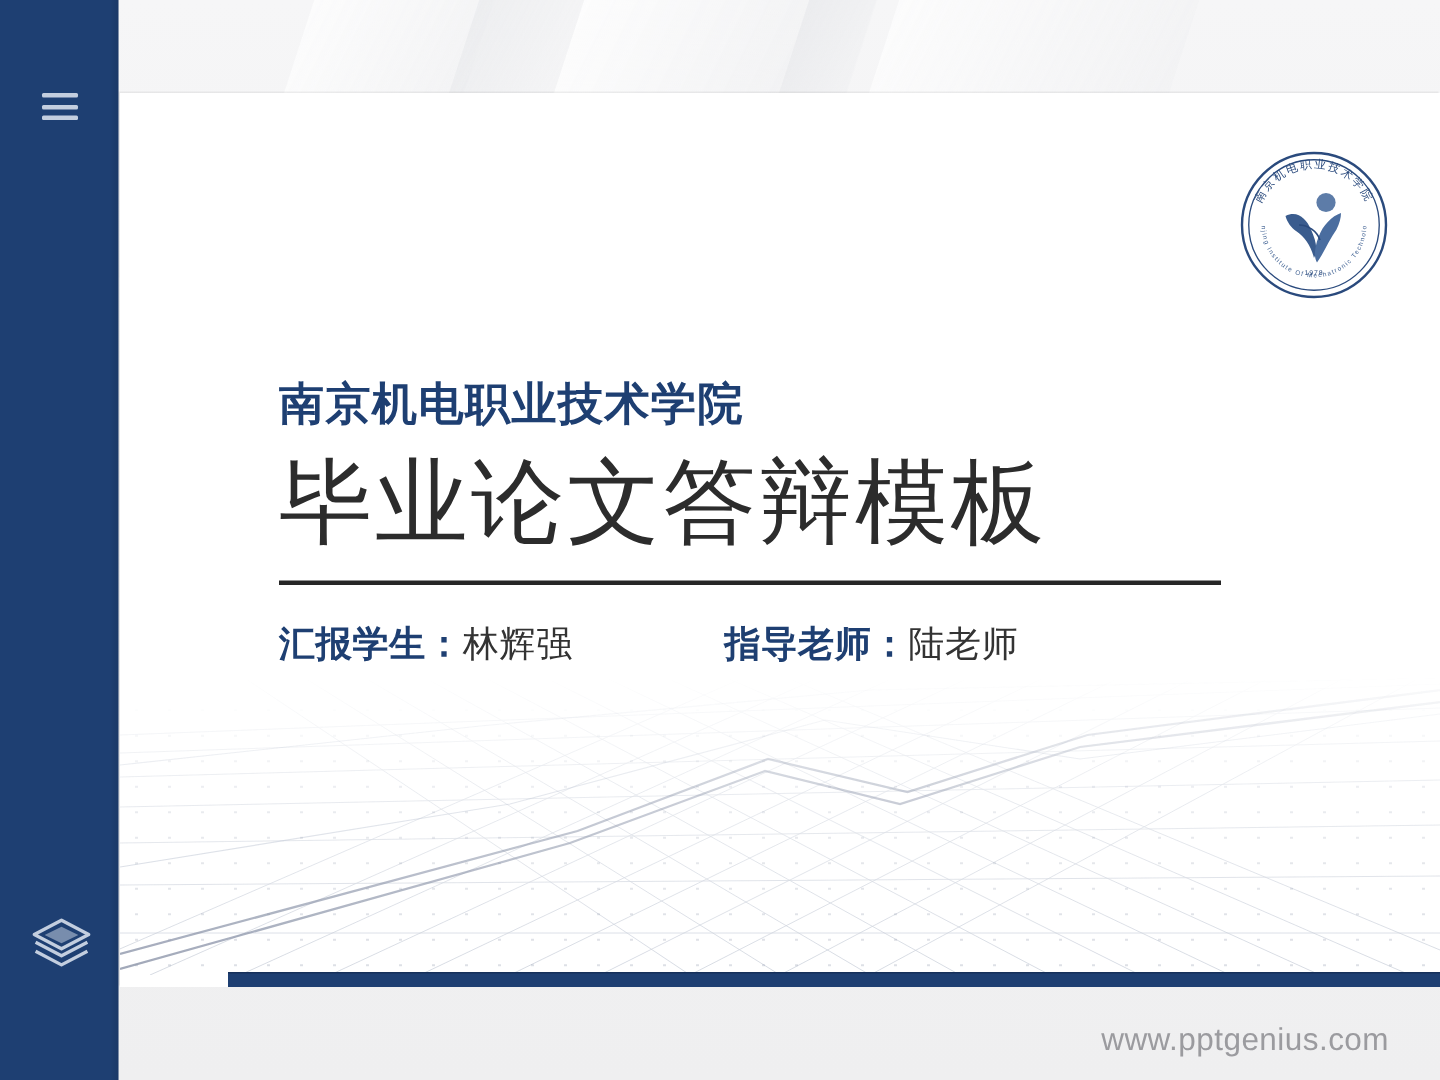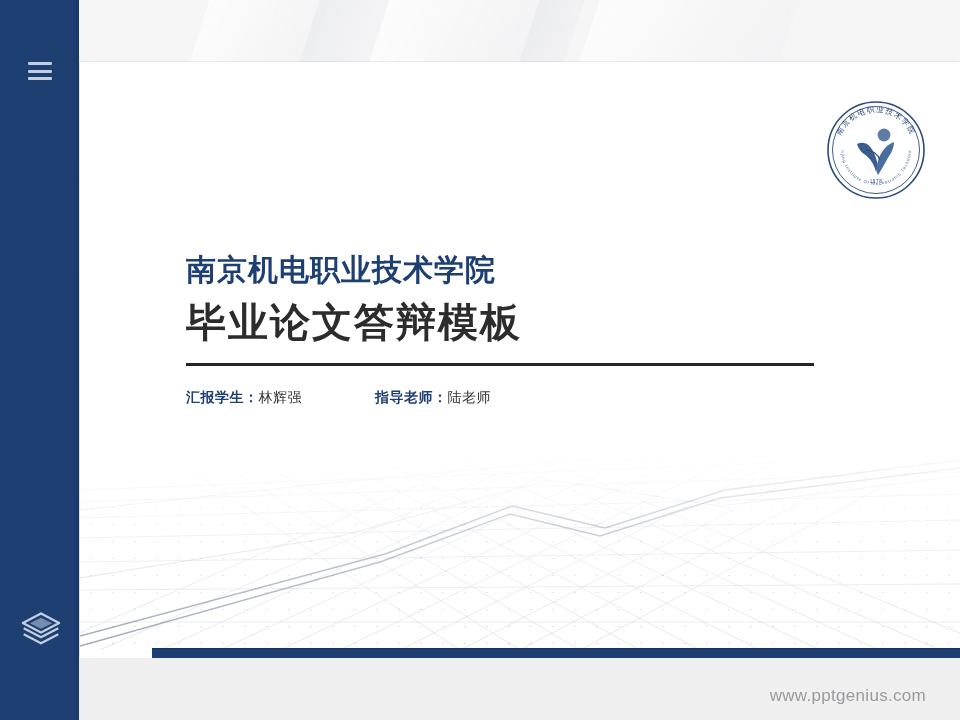--- a/index.html
+++ b/index.html
@@ -152,59 +152,60 @@
   .org-name {
     font-size: 30px;
     font-weight: bold;
     color: #1e3f72;
     letter-spacing: 1px;
     line-height: 1.2;
     margin: 0 0 12px 0;
     font-family: "DejaVu Sans", "Liberation Sans", sans-serif;
   }
   .main-title {
-    font-size: 40px;
-    font-weight: bold;
+    font-size: 62px;
+    font-weight: normal;
     color: #2c2c2c;
     letter-spacing: 2px;
     line-height: 1.12;
     margin: 0;
     font-family: "DejaVu Sans", "Liberation Sans", sans-serif;
   }
   .rule {
     margin: 18px 0 0 0;
     width: 628px;
     height: 3px;
     background: #262626;
   }
   .people-row {
     margin-top: 23px;
     display: flex;
     align-items: flex-start;
-    font-size: 14px;
+    font-size: 24px;
     font-family: "DejaVu Sans", "Liberation Sans", sans-serif;
+    gap: 28px;
   }
   .person { display: flex; align-items: baseline; }
   .person + .person { margin-left: 73px; }
   .person-label {
     color: #1e3f72;
     font-weight: bold;
     letter-spacing: .5px;
   }
   .person-value {
     color: #333333;
     letter-spacing: .5px;
   }
 
   
   .footer-url {
     position: absolute;
     right: 34px;
     bottom: 14px;
-    font-size: 17px;
+    font-size: 21px;
     color: #9b9b9f;
     letter-spacing: .3px;
     z-index: 8;
     font-family: "Liberation Sans", "DejaVu Sans", sans-serif;
   }
 </style>
 </head>
 <body>
 
 <div id="stage">

